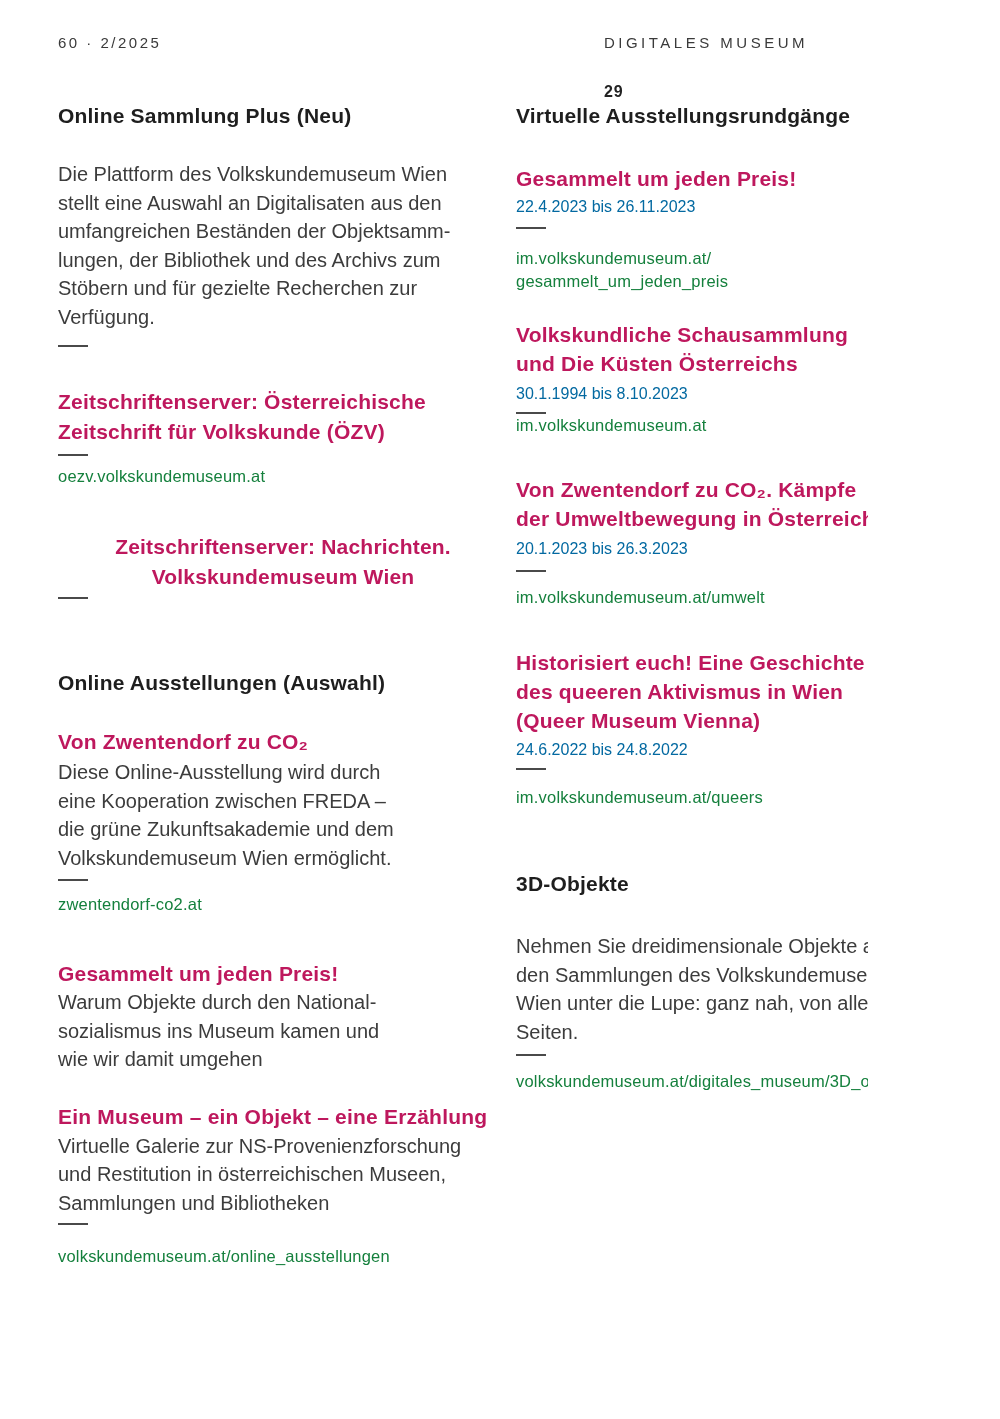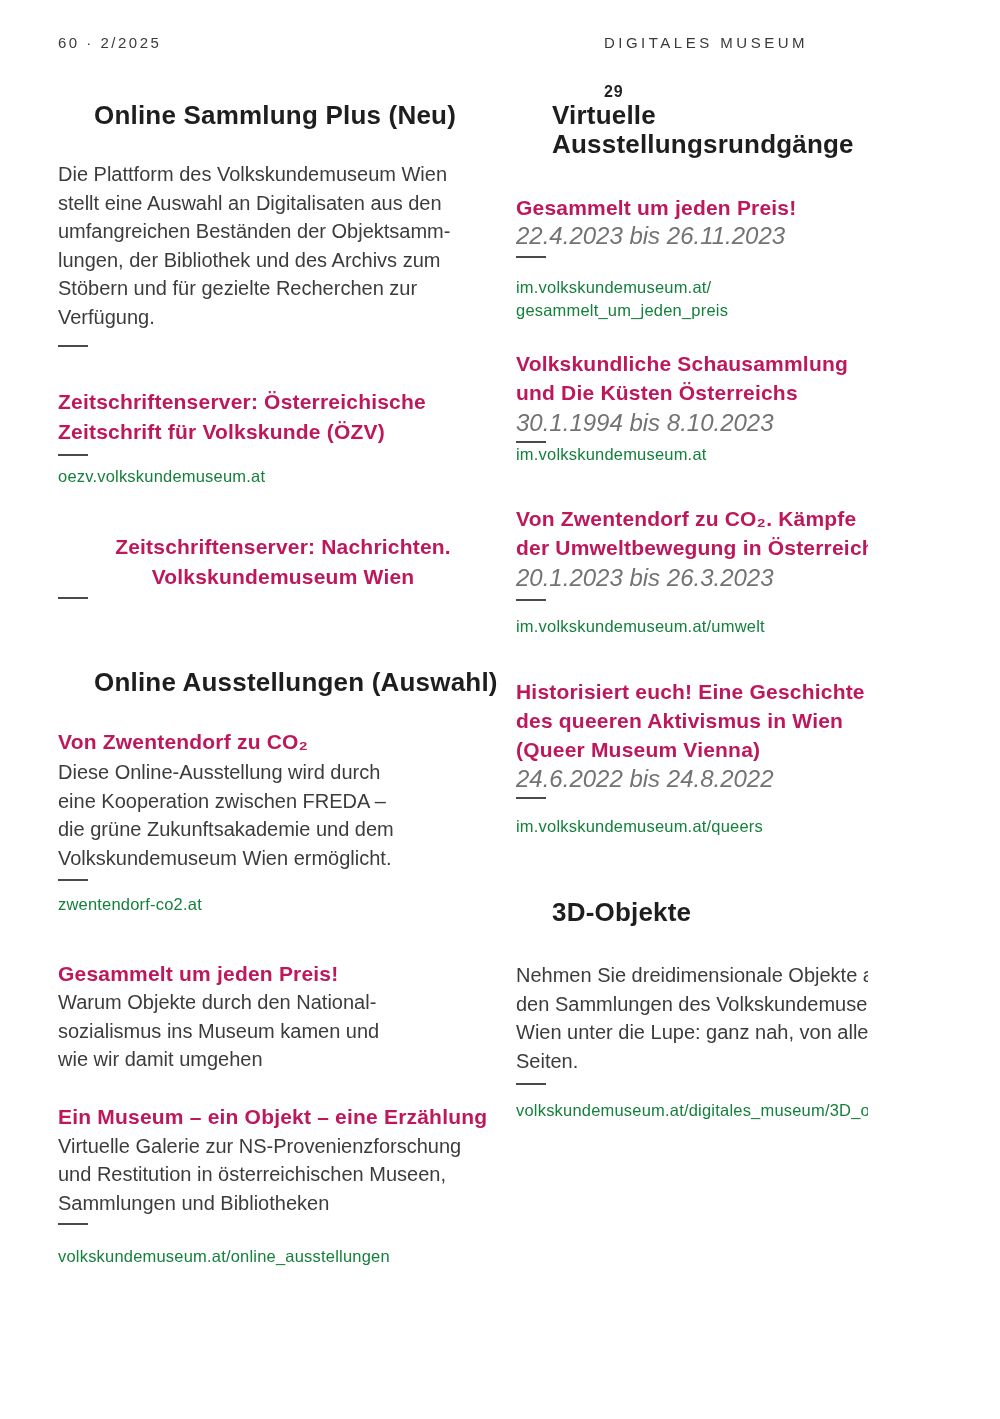--- a/index.html
+++ b/index.html
@@ -21,33 +21,33 @@
   .header-right { display:flex; align-items:baseline; gap:32px;flex-direction:column; }
   .header-section { letter-spacing:3.5px; }
   .header-pagenum { font-weight:bold; letter-spacing:1px; color:#222; font-size:16px; }
 
   
   .col-left  { position:absolute; left:58px;  top:0; width:450px; }
   .col-right { position:absolute; left:516px; top:0; width:440px; }
 
   
   .h1 {
-    font-size:26px; font-weight:bold; color:#1e1e1e;
-    line-height:29px; letter-spacing:0.2px; white-space:pre-line;margin-left:36px;
+    font-size:21px; font-weight:bold; color:#1e1e1e;
+    line-height:29px; letter-spacing:0.2px; white-space:pre-line;
   }
   .entry-title {
     font-size:21px; font-weight:bold; color:#be185d;
     line-height:29px; letter-spacing:0.2px; white-space:pre-line;
   }
   .body-text {
     font-size:20px; color:#3c3c3c; font-weight:400;
     line-height:28.5px; white-space:pre-line;
   }
   .date-text {
-    font-size:24px; color:#737373; line-height:28px;font-style:italic;
+    font-size:16px; color:#0369a1; line-height:28px;
   }
   .rule {
     width:30px; height:0;
     border-top:2px solid #4a4a4a;
   }
   .url {
     font-size:16.5px; color:#15803d; line-height:23px;
     letter-spacing:0.2px; white-space:pre-line;
   }
 </style>

